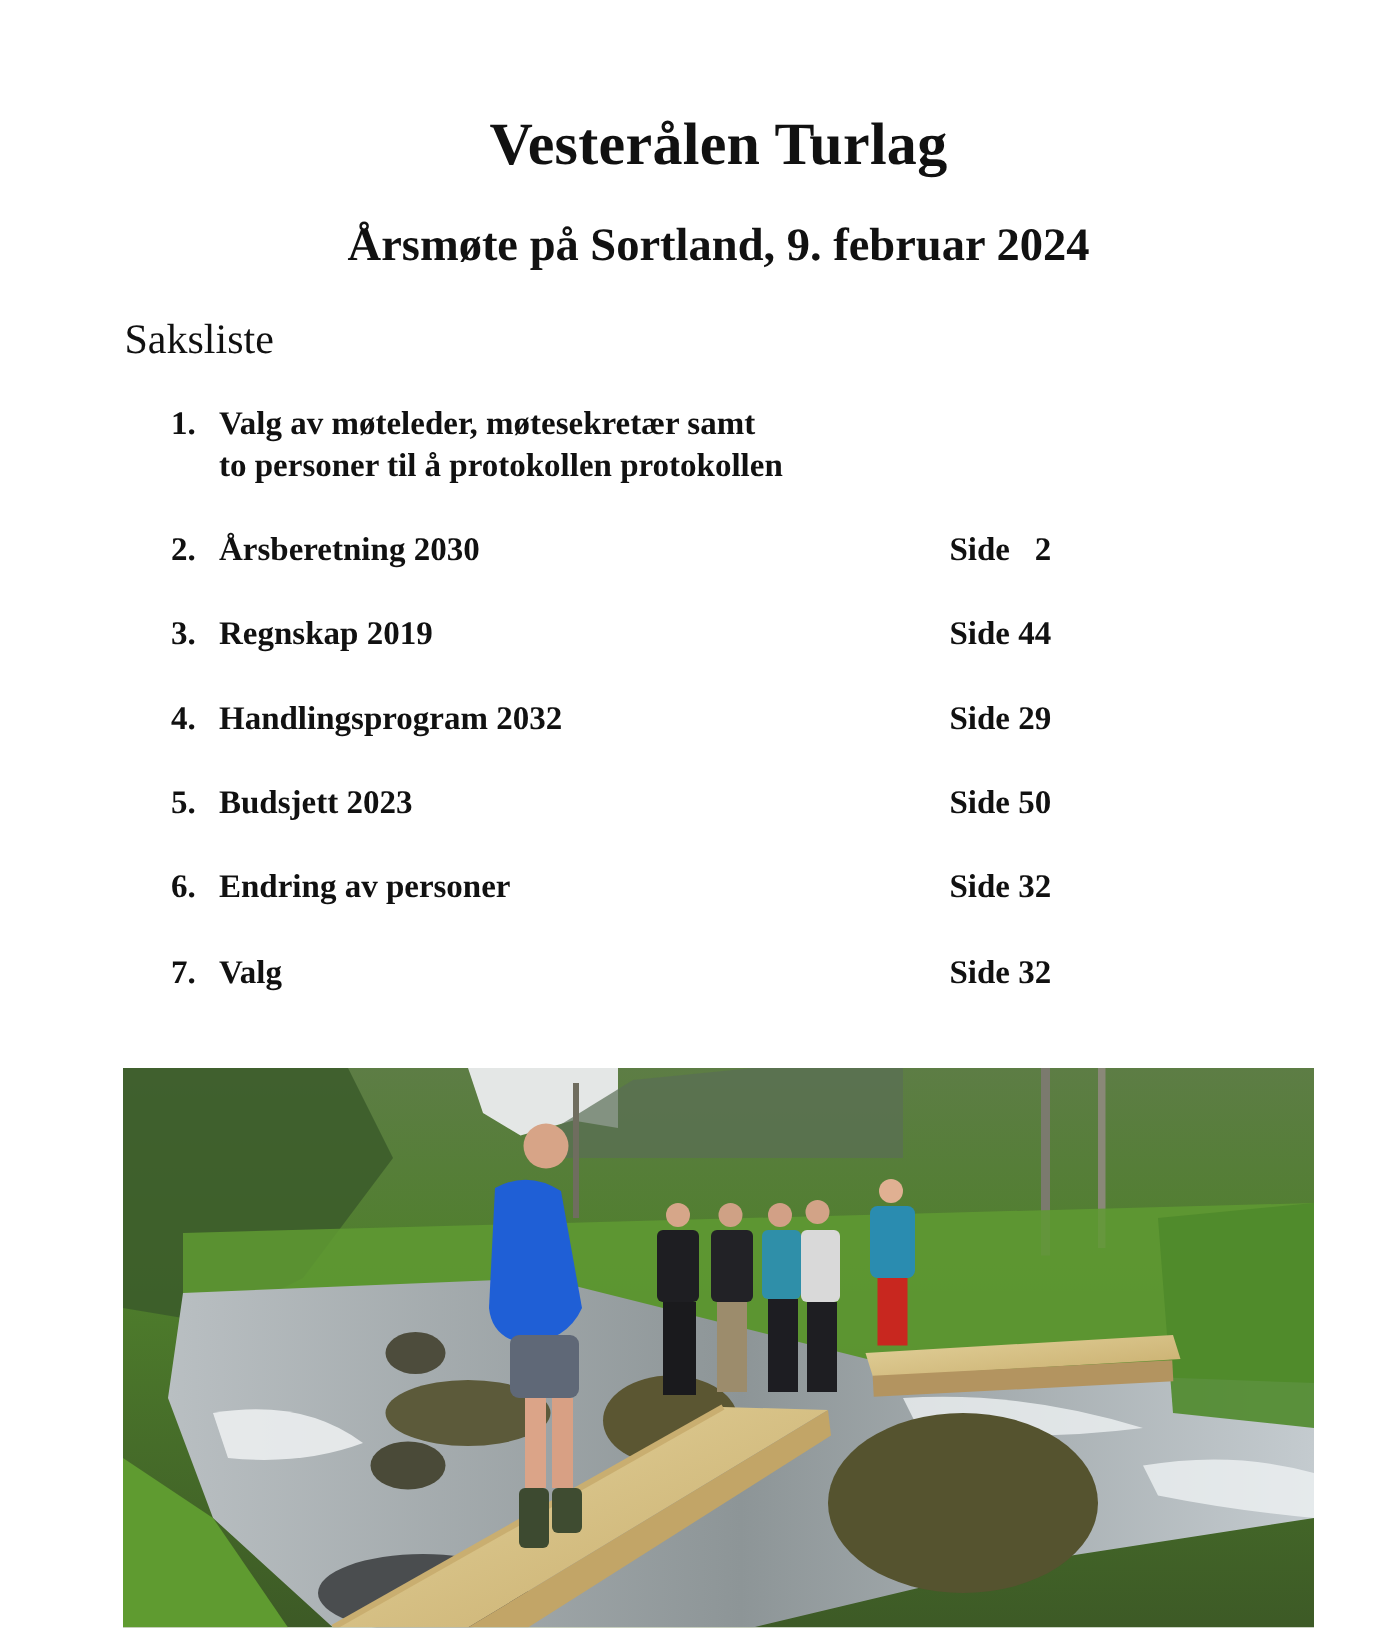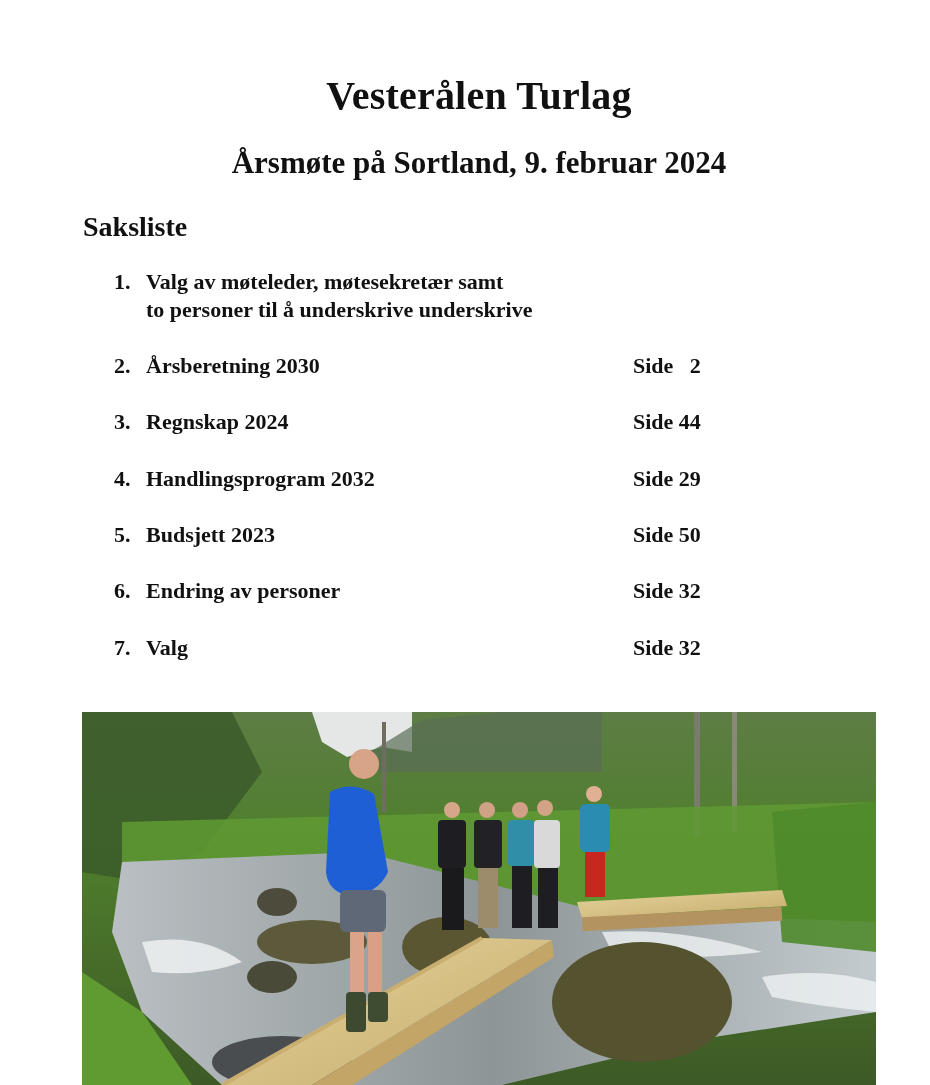--- a/index.html
+++ b/index.html
@@ -35,21 +35,21 @@
       text-align: center;
       font-weight: bold;
       font-size: 31px;
       line-height: 42px;
       margin: 0;
     }
     .section-heading {
       position: absolute;
       left: 83px;
       top: 208px;
-      font-weight: bold;
+      font-weight: normal;
       font-size: 28px;
       line-height: 38px;
       margin: 0;
     }
     .agenda {
       position: absolute;
       left: 114px;
       top: 0;
       width: 620px;
       margin: 0;
@@ -101,30 +101,30 @@
 <body>
 
 <h1 class="title">Vesterålen Turlag</h1>
 <h2 class="subtitle">Årsmøte på Sortland, 9. februar 2024</h2>
 <h3 class="section-heading">Saksliste</h3>
 
 <ol class="agenda">
   <li class="agenda-item" style="top:268px;">
     <span class="agenda-num">1.</span>
     <span class="agenda-text">Valg av møteleder, møtesekretær samt</span>
-    <span class="agenda-text" style="top:28px;">to personer til å underskrive underskrive</span>
+    <span class="agenda-text" style="top:28px;">to personer til å protokollen protokollen</span>
   </li>
   <li class="agenda-item" style="top:352px;">
     <span class="agenda-num">2.</span>
     <span class="agenda-text">Årsberetning 2030</span>
     <span class="agenda-page">Side   2</span>
   </li>
   <li class="agenda-item" style="top:408px;">
     <span class="agenda-num">3.</span>
-    <span class="agenda-text">Regnskap 2024</span>
+    <span class="agenda-text">Regnskap 2019</span>
     <span class="agenda-page">Side 44</span>
   </li>
   <li class="agenda-item" style="top:465px;">
     <span class="agenda-num">4.</span>
     <span class="agenda-text">Handlingsprogram 2032</span>
     <span class="agenda-page">Side 29</span>
   </li>
   <li class="agenda-item" style="top:521px;">
     <span class="agenda-num">5.</span>
     <span class="agenda-text">Budsjett 2023</span>

